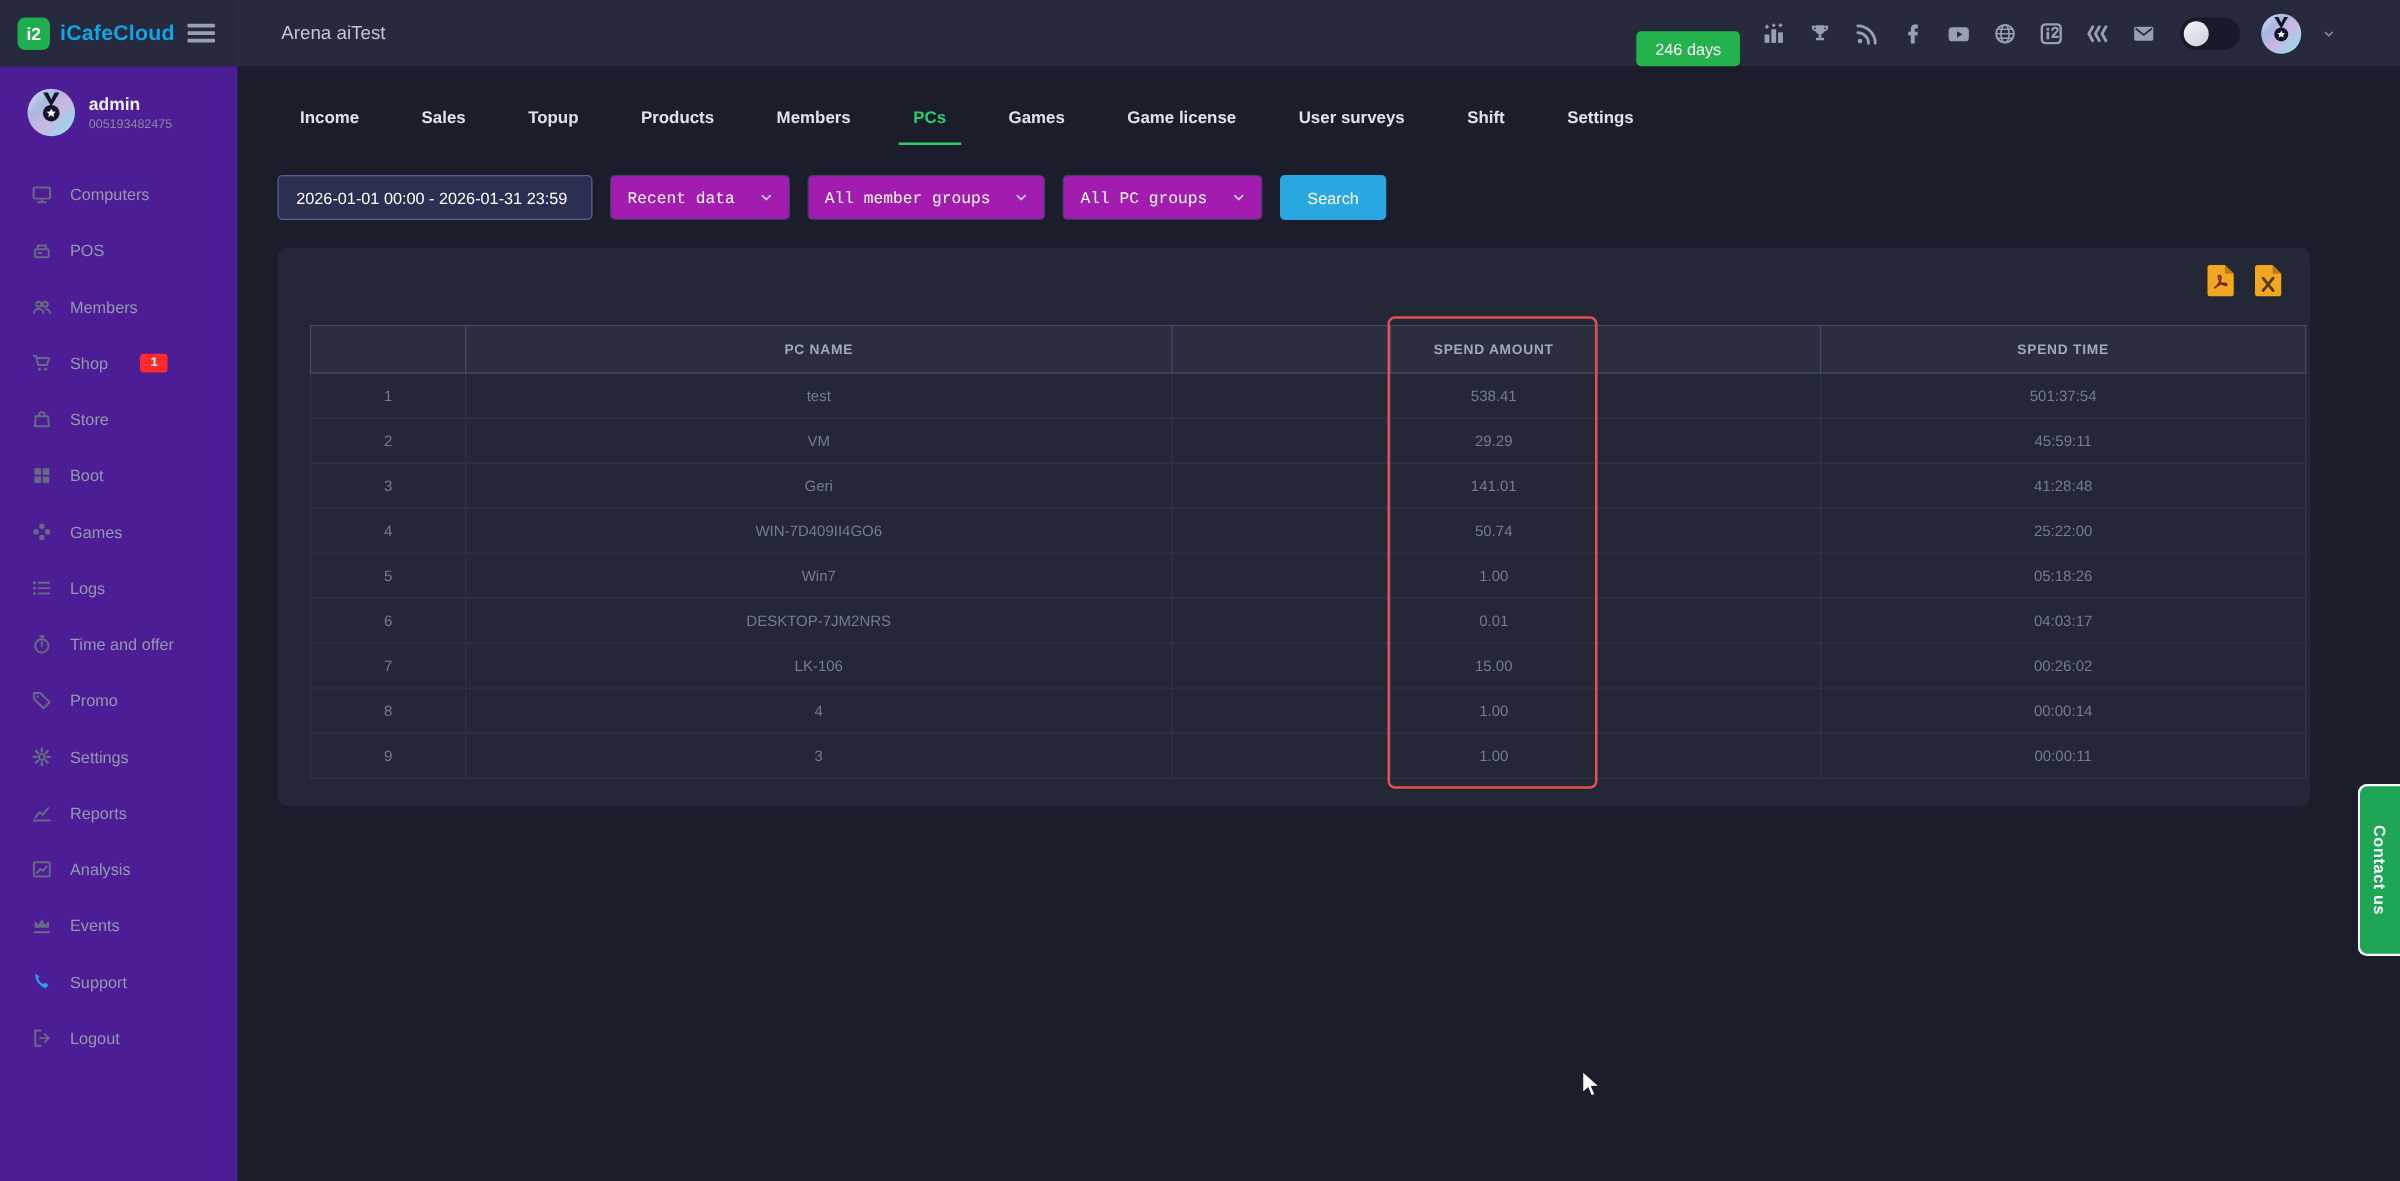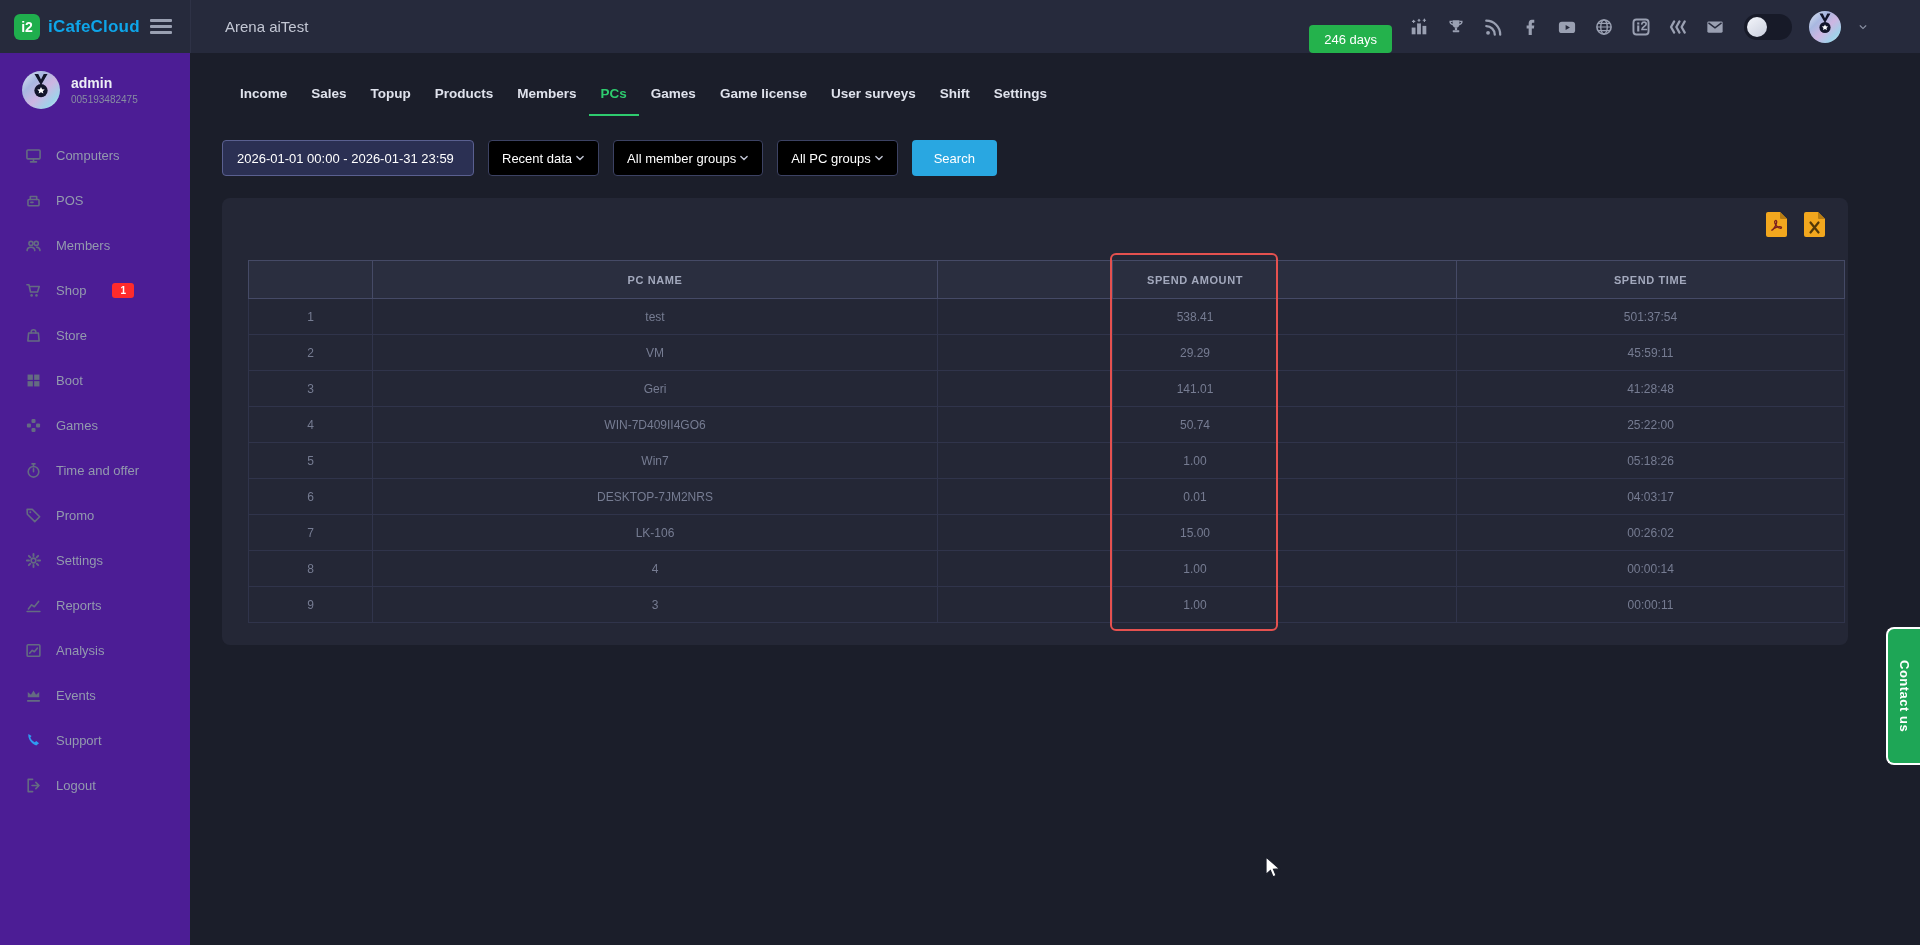--- a/index.html
+++ b/index.html
@@ -46,31 +46,31 @@
   .menu { margin-top:24px; }
   .menu-item { height:45px; display:flex; align-items:center; gap:14px; padding-left:25px; cursor:pointer; }
   .mi-icon { width:17px; height:17px; color:#646b82; flex:0 0 17px; }
   .mi-icon svg { width:17px; height:17px; }
   .mi-label { color:#939aae; font-size:13px; }
   .mi-badge { margin-left:12px; min-width:22px; height:15px; border-radius:3px; background:#ff2b2b;
     color:#fff; font-size:10px; font-weight:bold; display:flex; align-items:center; justify-content:center; padding:0 4px; }
 
   
   .main { position:absolute; left:190px; top:53px; width:1730px; height:892px; }
-  .tabs-row { display:flex; margin:33px 0 0 38px; }
+  .tabs-row { display:flex; gap:26px; margin:33px 0 0 38px; }
   .tab { padding:0 12px 13px; color:#dfe2ec; font-size:13.5px; font-weight:bold; cursor:pointer;
     border-bottom:2px solid transparent; white-space:nowrap; }
   .tab.active { color:#2ecb6e; border-bottom-color:#2ecb6e; }
 
   .filters-row { display:flex; gap:14px; margin:24px 0 0 32px; align-items:center; }
   .date-input { width:252px; height:36px; background:#2b3053; border:1px solid #5a6090; border-radius:4px;
     color:#fff; font-size:13px; padding:0 14px; font-family:"Liberation Sans",sans-serif; }
-  .dropdown { height:36px; background:#000000; border:1px solid #3c4263; border-radius:4px;
-    display:flex; align-items:center; gap:3px; padding:0 13px; color:#fff; font-size:13px; cursor:pointer;
-    white-space:nowrap; }
+  .dropdown { height:36px; background:#a21caf; border:1px solid #3c4263; border-radius:4px;
+    display:flex; align-items:center; gap:20px; padding:0 13px; color:#fff; font-size:13px; cursor:pointer;
+    white-space:nowrap;font-family:Liberation Mono, monospace; }
   .dropdown svg { width:10px; height:10px; color:#c2c6d4; }
   .search-btn { height:36px; padding:0 22px; background:#29a7e1; border:none; border-radius:4px;
     color:#fff; font-size:13px; cursor:pointer; font-family:"Liberation Sans",sans-serif; }
 
   .panel { position:relative; margin:22px 0 0 32px; width:1626px; height:447px; background:#242736;
     border-radius:8px; }
   .exports { position:absolute; top:13px; right:22px; display:flex; gap:15px; }
   .exp-icon { width:23px; height:27px; cursor:pointer; }
 
   .report-table { position:absolute; left:26px; top:62px; width:1596px; border-collapse:collapse;
@@ -247,20 +247,27 @@
         <span class="mi-label">Boot</span>
       </div>
       <div class="menu-item">
         <span class="mi-icon"><svg viewBox="0 0 16 16">
             <rect x="6.1" y="1.8" width="3.8" height="3.8" rx="1" fill="currentColor"></rect>
             <rect x="6.1" y="10.4" width="3.8" height="3.8" rx="1" fill="currentColor"></rect>
             <rect x="1.8" y="6.1" width="3.8" height="3.8" rx="1" fill="currentColor"></rect>
             <rect x="10.4" y="6.1" width="3.8" height="3.8" rx="1" fill="currentColor"></rect>
           </svg></span>
         <span class="mi-label">Games</span>
+      </div>
+      <div class="menu-item">
+        <span class="mi-icon"><svg viewBox="0 0 16 16">
+            <path d="M5.6 4h8M5.6 8h8M5.6 12h8" fill="none" stroke="currentColor" stroke-width="1.5" stroke-linecap="round" stroke-linejoin="round"></path>
+            <path d="M2.4 4h.01M2.4 8h.01M2.4 12h.01" stroke="currentColor" stroke-width="2.2" stroke-linecap="round"></path>
+          </svg></span>
+        <span class="mi-label">Logs</span>
       </div>
       <div class="menu-item">
         <span class="mi-icon"><svg viewBox="0 0 16 16">
             <circle cx="8" cy="9.2" r="5" fill="none" stroke="currentColor" stroke-width="1.5" stroke-linecap="round" stroke-linejoin="round"></circle>
             <path d="M6.6 1.8h2.8M8 3v1.4M8 9.2V6.4" fill="none" stroke="currentColor" stroke-width="1.5" stroke-linecap="round" stroke-linejoin="round"></path>
           </svg></span>
         <span class="mi-label">Time and offer</span>
       </div>
       <div class="menu-item">
         <span class="mi-icon"><svg viewBox="0 0 16 16">

